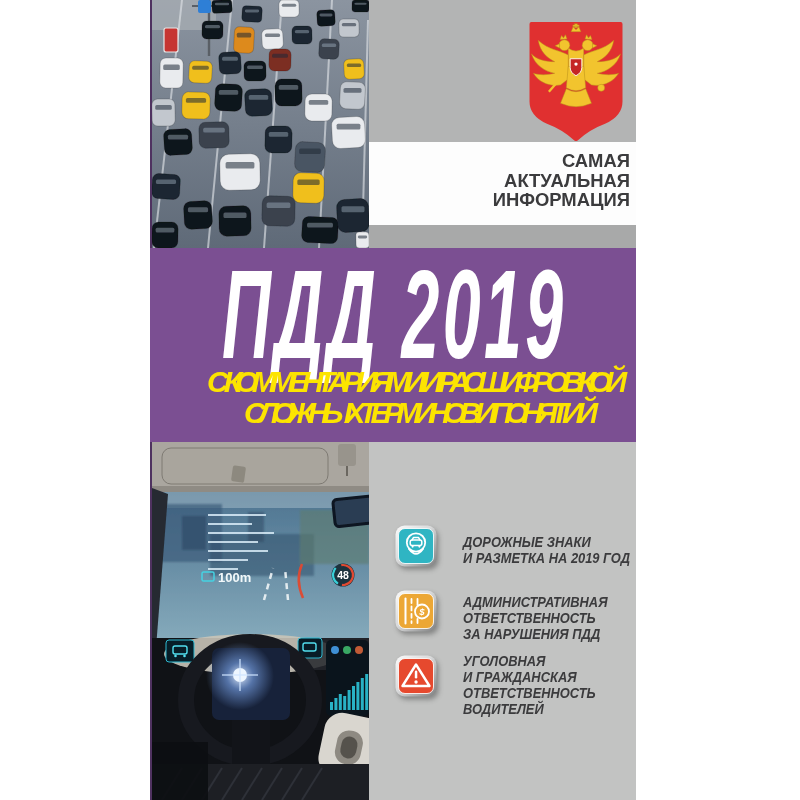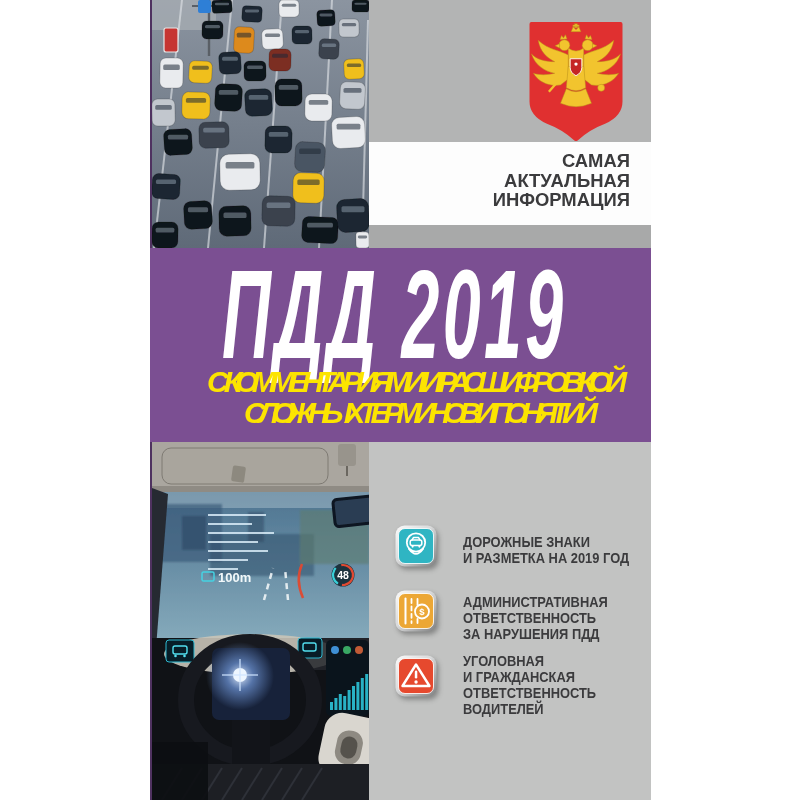--- a/index.html
+++ b/index.html
@@ -1,17 +1,17 @@
 <!DOCTYPE html>
 <html><head>
 <meta charset="utf-8">
 <style>
   html,body{margin:0;padding:0;background:#ffffff;}
-  .page{position:relative;width:800px;height:800px;background:#ffffff;overflow:hidden;
-        font-family:"Liberation Sans","DejaVu Sans",sans-serif;border-radius:30px;}
+  .page{position:relative;width:636px;height:800px;background:#ffffff;overflow:hidden;
+        font-family:"Liberation Sans","DejaVu Sans",sans-serif;}
   .cover{position:absolute;left:150px;top:0;width:501px;height:800px;}
 
   
   .top-gray{position:absolute;left:219px;top:0;width:282px;height:248px;background:#b3b4b4;}
   .white-band{position:absolute;left:219px;top:142px;width:282px;height:83px;background:#fdfdfd;}
   .gray-strip{position:absolute;left:219px;top:225px;width:282px;height:23px;background:#a8a9a9;}
   .badge-text{position:absolute;top:151px;right:21px;left:219px;text-align:right;
         font-size:19px;font-weight:bold;line-height:19.5px;color:#3b3b3d;
         letter-spacing:0px;transform:scaleX(.97);transform-origin:right center;}
   .coat{position:absolute;left:374px;top:20px;width:104px;height:124px;}
@@ -20,21 +20,21 @@
         border-left:2px solid #4f3260;box-sizing:border-box;}
   .photo-bottom{position:absolute;left:0;top:442px;width:219px;height:358px;overflow:hidden;
         border-left:2px solid #4f3260;box-sizing:border-box;}
   .photo-top svg,.photo-bottom svg{display:block;}
 
   
   .purple-band{position:absolute;left:0;top:248px;width:501px;height:194px;background:#7b4f92;font-style:italic;}
   .purple-band svg{display:block;}
 
   
-  .bottom-gray{position:absolute;left:219px;top:442px;width:282px;height:358px;background:#c2c3c2;}
+  .bottom-gray{position:absolute;left:219px;top:442px;width:282px;height:358px;background:#c2c3c2;font-style:italic;}
   .feat-icon{position:absolute;left:26px;width:42px;height:42px;
         filter:drop-shadow(2.5px 3.5px 2.5px rgba(40,40,40,.40));}
   .feat-text{position:absolute;left:94px;font-size:14px;font-weight:bold;line-height:16px;
         color:#3b3b3d;transform:scaleX(.92);transform-origin:left top;white-space:nowrap;}
   .hidden-defs{position:absolute;width:0;height:0;overflow:hidden;}
 </style>
 </head>
 <body>
 
 <svg class="hidden-defs" aria-hidden="true">

